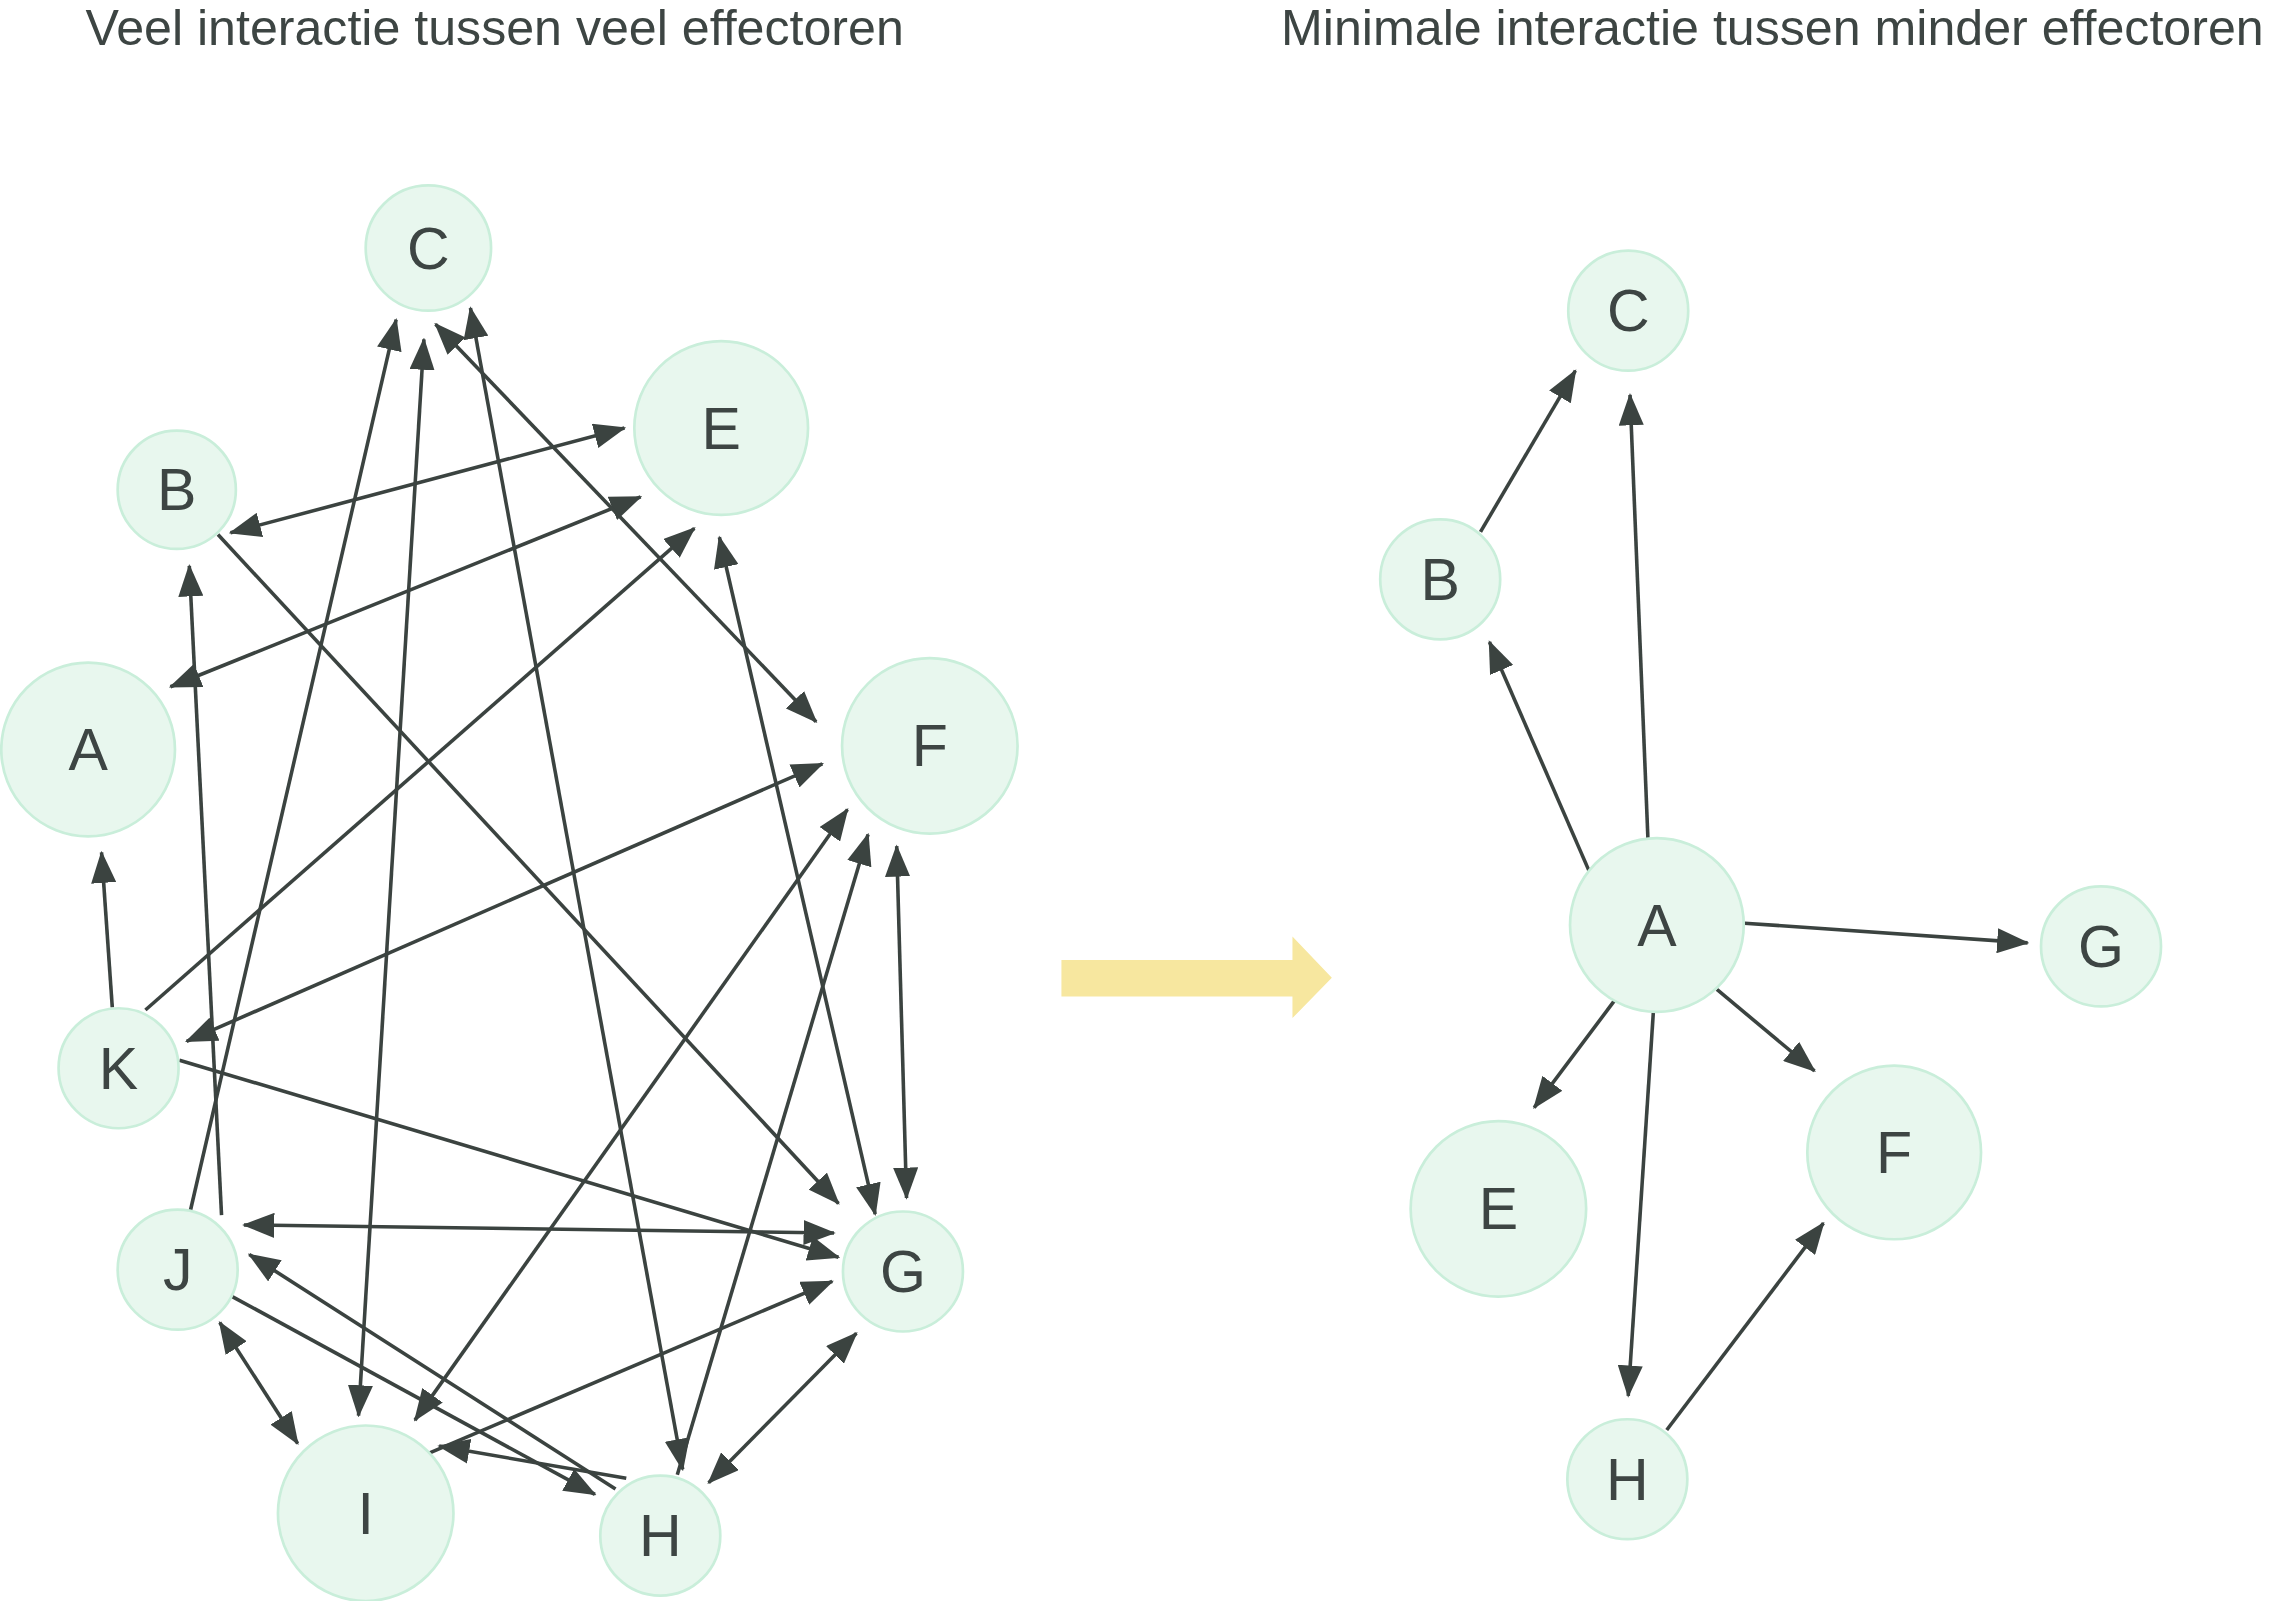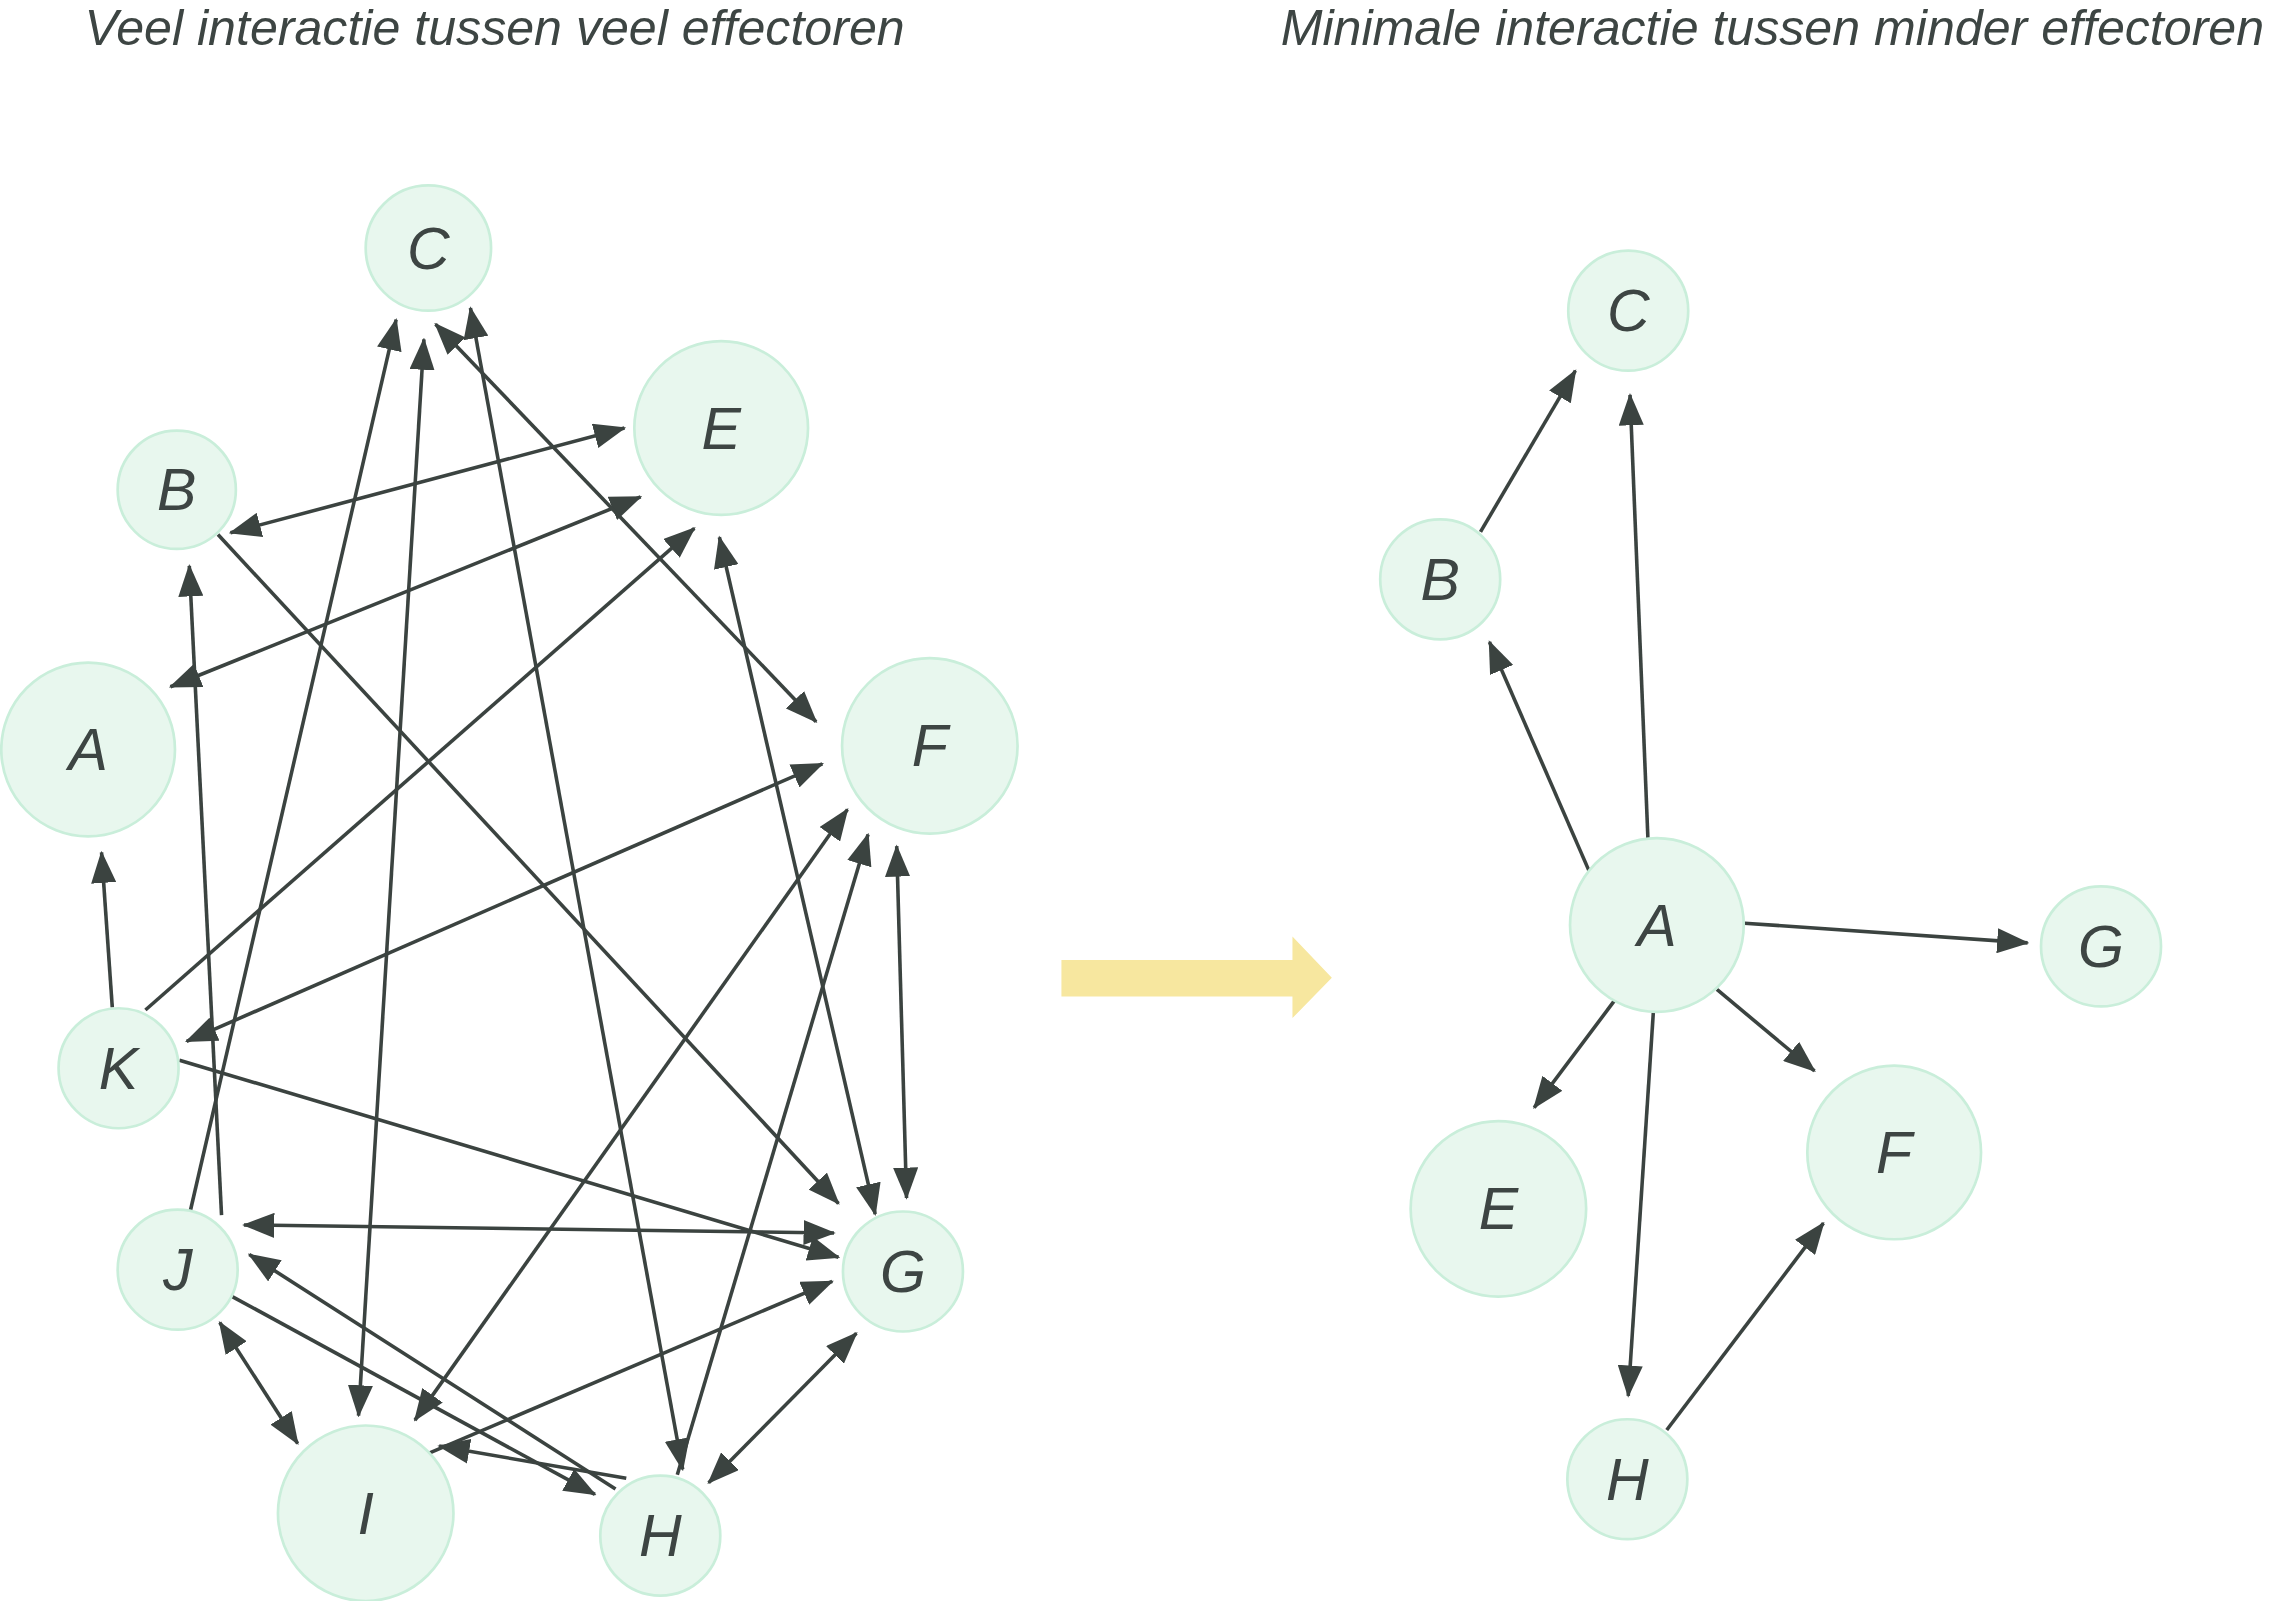--- a/index.html
+++ b/index.html
@@ -6,21 +6,20 @@
     margin: 0;
     padding: 0;
     background: #ffffff;
   }
   .stage {
     position: relative;
     width: 2293px;
     height: 1601px;
     background: var(--bg, #ffffff);
     font-family: "Liberation Sans", sans-serif;
-    font-style: italic;
   }
   svg { display: block; }
   .title {
     font-family: "Liberation Sans", sans-serif;
     font-size: 56px;
     fill: var(--text-color, #3d4543);
     font-weight: 400;
   }
   .node-circle {
     fill: var(--node-fill, #e8f7ee);

